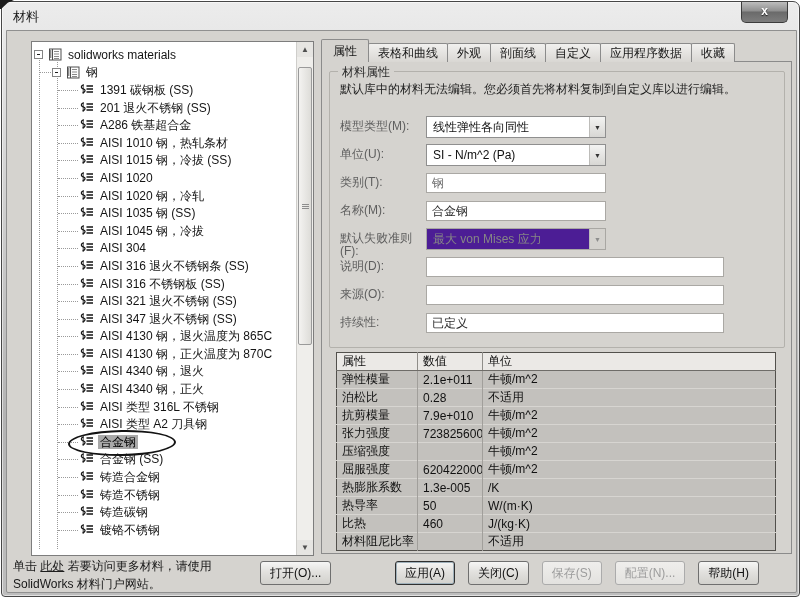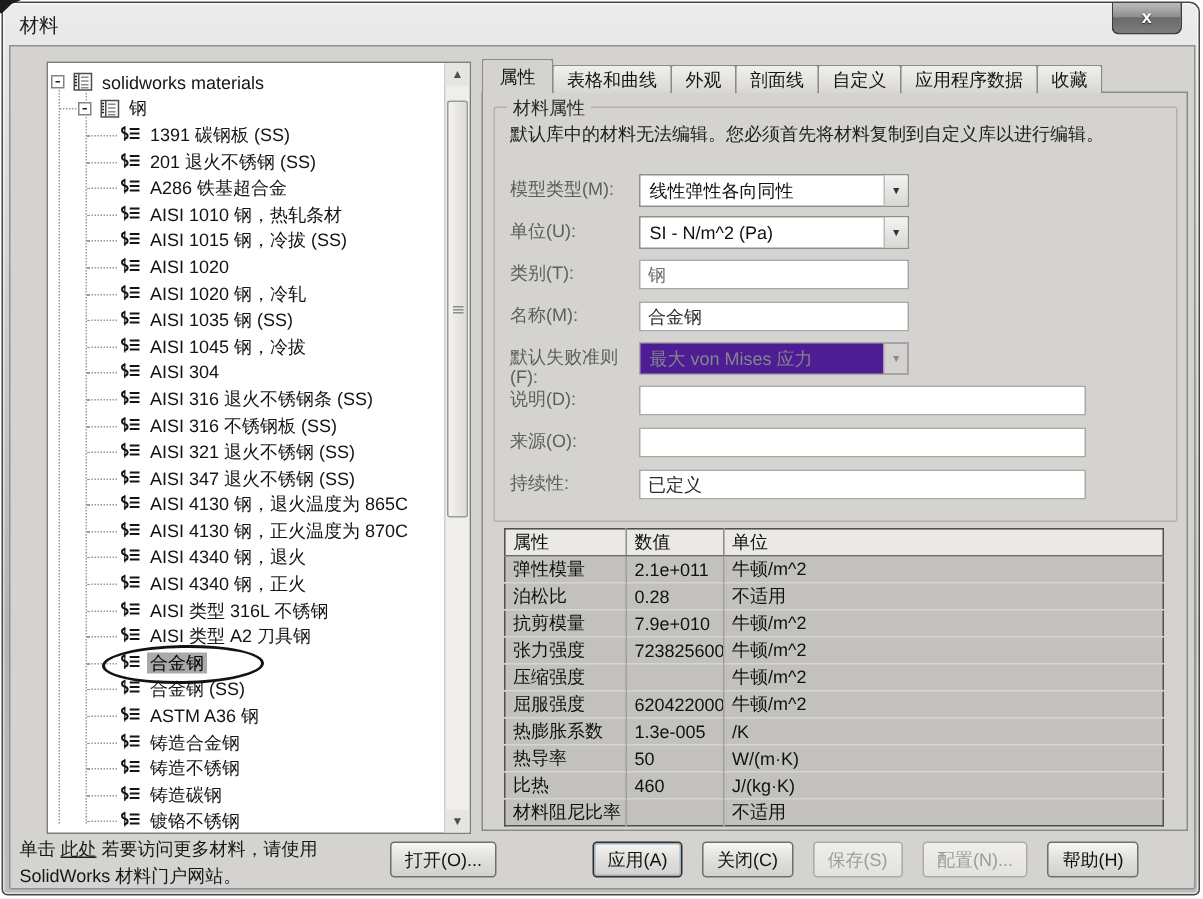--- a/index.html
+++ b/index.html
@@ -337,28 +337,20 @@
               <path d="M7.5 2h6.5M7.5 5h6.5M7.5 8h6.5" stroke="#151515" stroke-width="1.4"></path>
             </svg>
             <span class="row-label">合金钢 (SS)</span>
           </div>
           <div class="tree-row lvl2">
             <svg class="tree-ic" width="15" height="12" viewBox="0 0 15 12">
               <path d="M4.5 1.2 C1.5 1.5 1.8 4.2 4.2 4.8 C6.8 5.4 6.8 8.2 3.6 8.6" fill="none" stroke="#151515" stroke-width="1.3"></path>
               <line x1="4.2" y1="0" x2="4.2" y2="10" stroke="#151515" stroke-width="0.8"></line>
               <path d="M7.5 2h6.5M7.5 5h6.5M7.5 8h6.5" stroke="#151515" stroke-width="1.4"></path>
             </svg>
-            <span class="row-label">ASTM A36 钢</span>
-          </div>
-          <div class="tree-row lvl2">
-            <svg class="tree-ic" width="15" height="12" viewBox="0 0 15 12">
-              <path d="M4.5 1.2 C1.5 1.5 1.8 4.2 4.2 4.8 C6.8 5.4 6.8 8.2 3.6 8.6" fill="none" stroke="#151515" stroke-width="1.3"></path>
-              <line x1="4.2" y1="0" x2="4.2" y2="10" stroke="#151515" stroke-width="0.8"></line>
-              <path d="M7.5 2h6.5M7.5 5h6.5M7.5 8h6.5" stroke="#151515" stroke-width="1.4"></path>
-            </svg>
             <span class="row-label">铸造合金钢</span>
           </div>
           <div class="tree-row lvl2">
             <svg class="tree-ic" width="15" height="12" viewBox="0 0 15 12">
               <path d="M4.5 1.2 C1.5 1.5 1.8 4.2 4.2 4.8 C6.8 5.4 6.8 8.2 3.6 8.6" fill="none" stroke="#151515" stroke-width="1.3"></path>
               <line x1="4.2" y1="0" x2="4.2" y2="10" stroke="#151515" stroke-width="0.8"></line>
               <path d="M7.5 2h6.5M7.5 5h6.5M7.5 8h6.5" stroke="#151515" stroke-width="1.4"></path>
             </svg>
             <span class="row-label">铸造不锈钢</span>
           </div>

